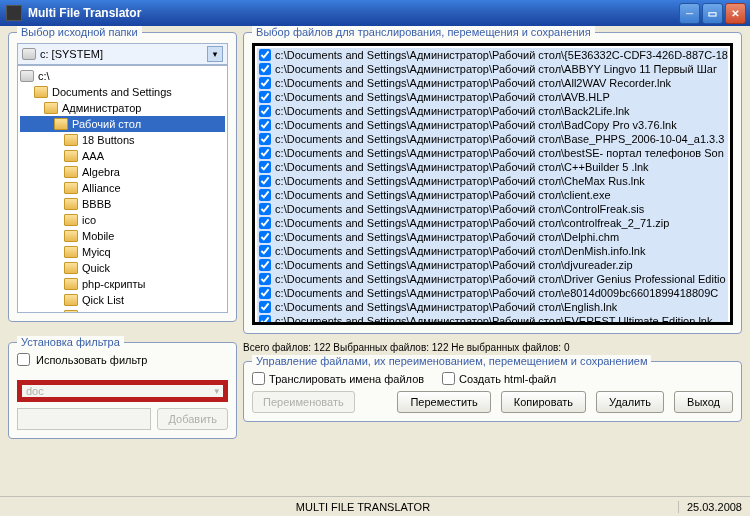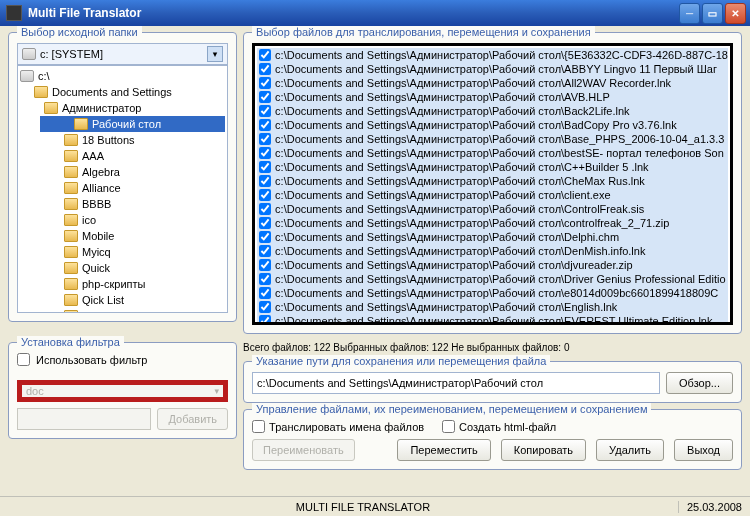--- a/index.html
+++ b/index.html
@@ -17,21 +17,21 @@
 .col-right { flex: 1; display: flex; flex-direction: column; gap: 6px; }
 
 .group { border: 1px solid #8b9cc1; border-radius: 4px; padding: 10px 8px 8px 8px; position: relative; background: #fbfbf7; }
 .group-title { position: absolute; top: -7px; left: 8px; background: #fbfbf7; padding: 0 4px; color: #3a5faa; font-size: 11px; }
 
 .drive-select { width: 100%; height: 22px; background: #edf3fc; border: 1px solid #a2b4d0; display: flex; align-items: center; padding: 0 4px; margin-bottom: 0; }
 .drive-select .drop { margin-left: auto; width: 16px; height: 16px; background: #cfe0f5; border: 1px solid #8aa5c7; display: flex; align-items: center; justify-content: center; font-size: 9px; }
 
 .tree { height: 248px; background: #fff; border: 1px solid #a2b4d0; overflow: auto; padding: 2px; }
 .tree-item { display: flex; align-items: center; height: 16px; padding-left: var(--ind); white-space: nowrap; }
-.tree-item.selected { background: #316ac5; color: #fff; margin-left: 20px; }
+.tree-item.selected { background: #316ac5; color: #fff; }
 .fold-icon { width: 14px; height: 12px; background: linear-gradient(#fde29b,#e8b94f); border: 1px solid #c7992b; margin-right: 4px; border-radius: 1px; flex-shrink: 0; }
 .drive-icon { width: 14px; height: 12px; background: linear-gradient(#eee,#ccc); border: 1px solid #999; margin-right: 4px; border-radius: 2px; flex-shrink: 0; }
 
 .filter-chk { display: flex; align-items: center; gap: 6px; margin-bottom: 14px; }
 .filter-chk input { width: 13px; height: 13px; }
 .filter-text { width: 100%; height: 22px; background: #f4f4f0; border: 5px solid #b91c1c; padding: 0 4px; color: #b0b0aa; margin-bottom: 6px; display: flex; align-items: center; }
 .filter-row { display: flex; gap: 6px; }
 .filter-row .fbox { flex: 1; height: 22px; background: #f4f4f0; border: 1px solid #c8c8c0; }
 .btn-dis { height: 22px; padding: 0 10px; background: #f4f4f0; border: 1px solid #c8c8c0; color: #b0b0aa; border-radius: 3px; display: flex; align-items: center; }
 
@@ -246,27 +246,20 @@
           </div>
           <div class="file-row">
             <input type="checkbox" checked="" style="">
             <span>c:\Documents and Settings\Администратор\Рабочий стол\EVEREST Ultimate Edition.lnk</span>
           </div>
         </div>
     </div>
 
     <div class="stat-line">Всего файлов:   122  Выбранных файлов:   122  Не выбранных файлов:   0</div>
 
-    <div class="group">
-      <div class="group-title">Указание пути для сохранения или перемещения файла</div>
-      <div class="path-row">
-        <div class="path-input">c:\Documents and Settings\Администратор\Рабочий стол</div>
-        <div class="btn">Обзор...</div>
-      </div>
-    </div>
 
     <div class="group">
       <div class="group-title">Управление файлами, их переименованием, перемещением и сохранением</div>
       <div class="chk-row">
         <label>
             <input type="checkbox" style="">
             <span>Транслировать имена файлов</span>
           </label>
         <label>
             <input type="checkbox" style="">

